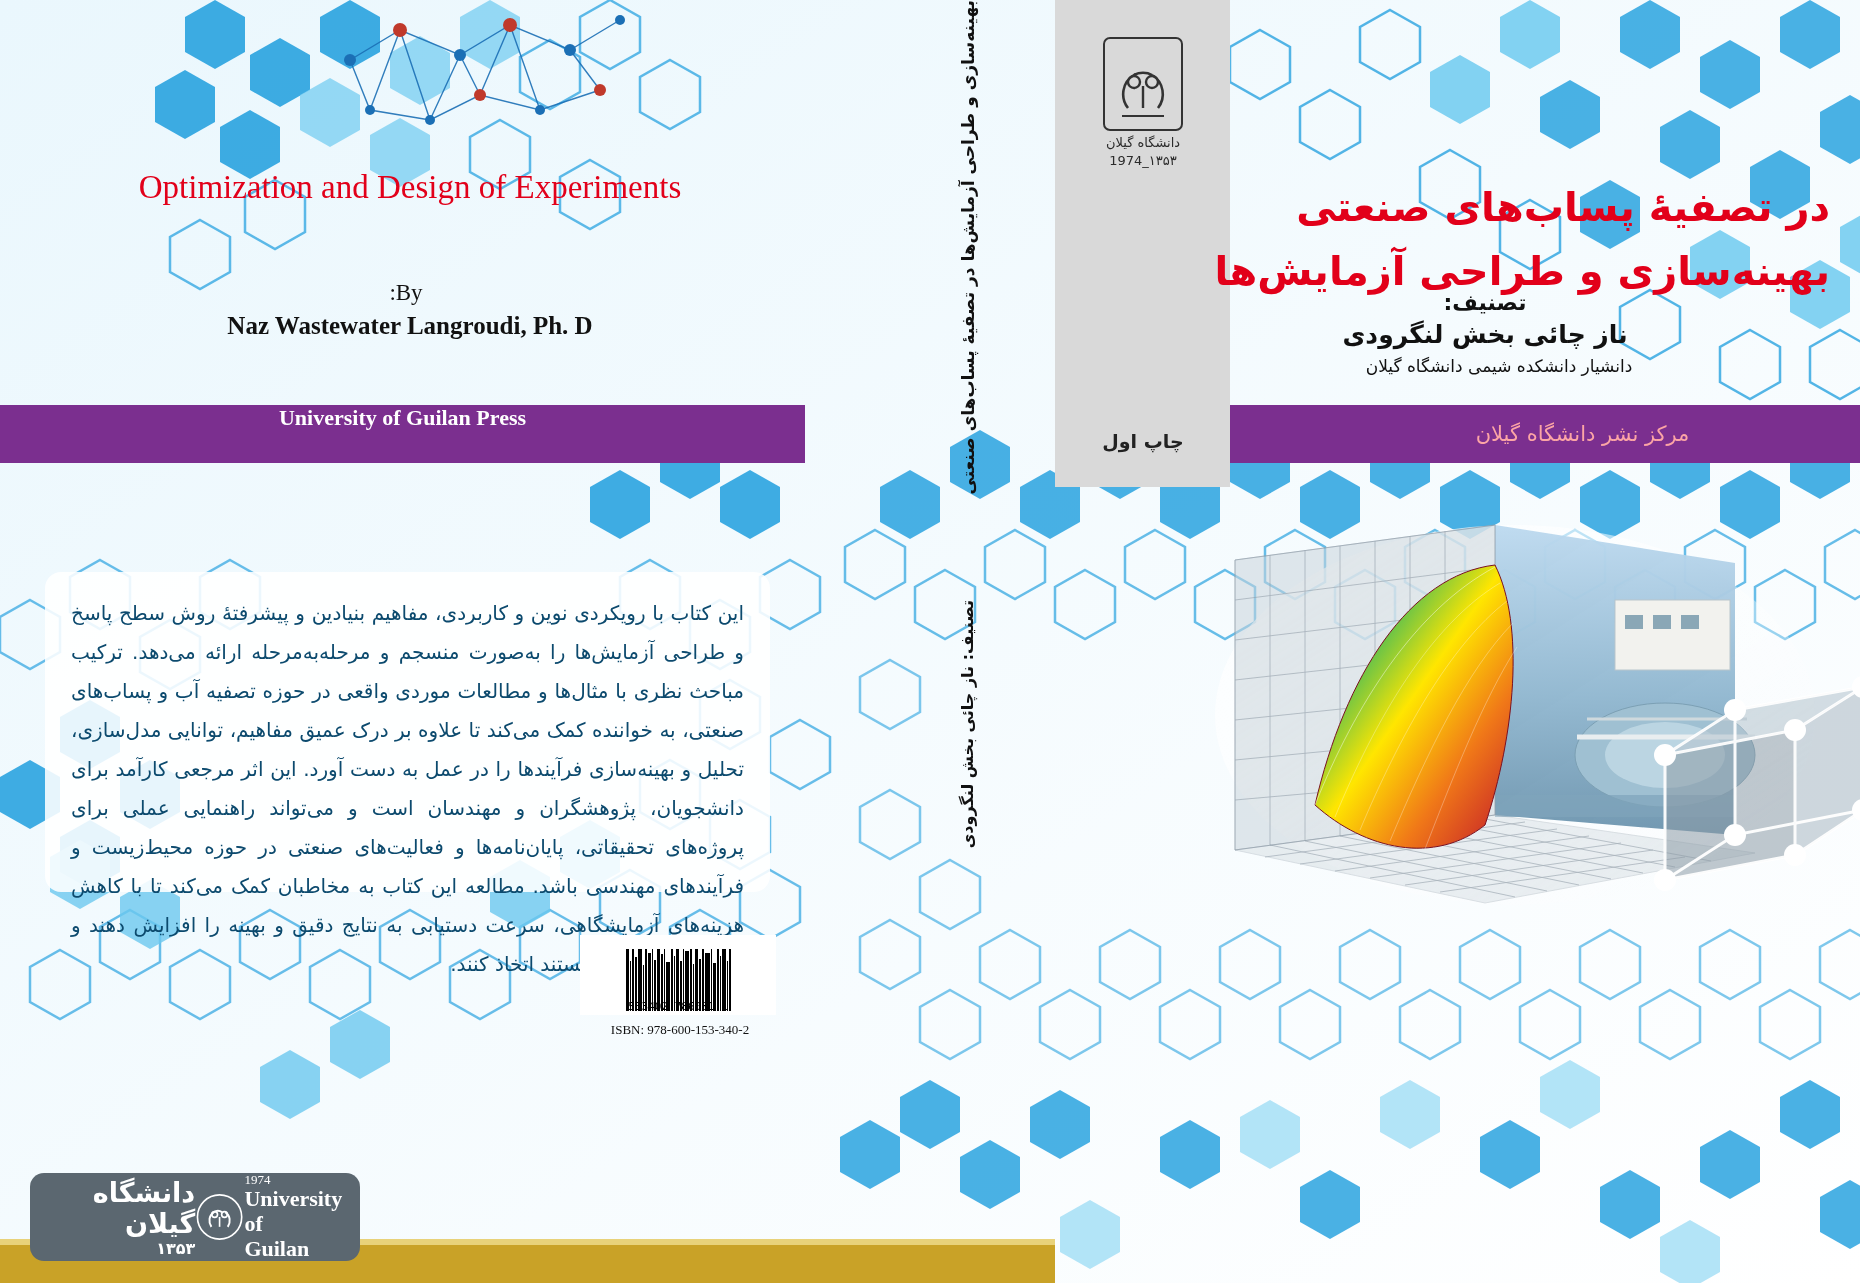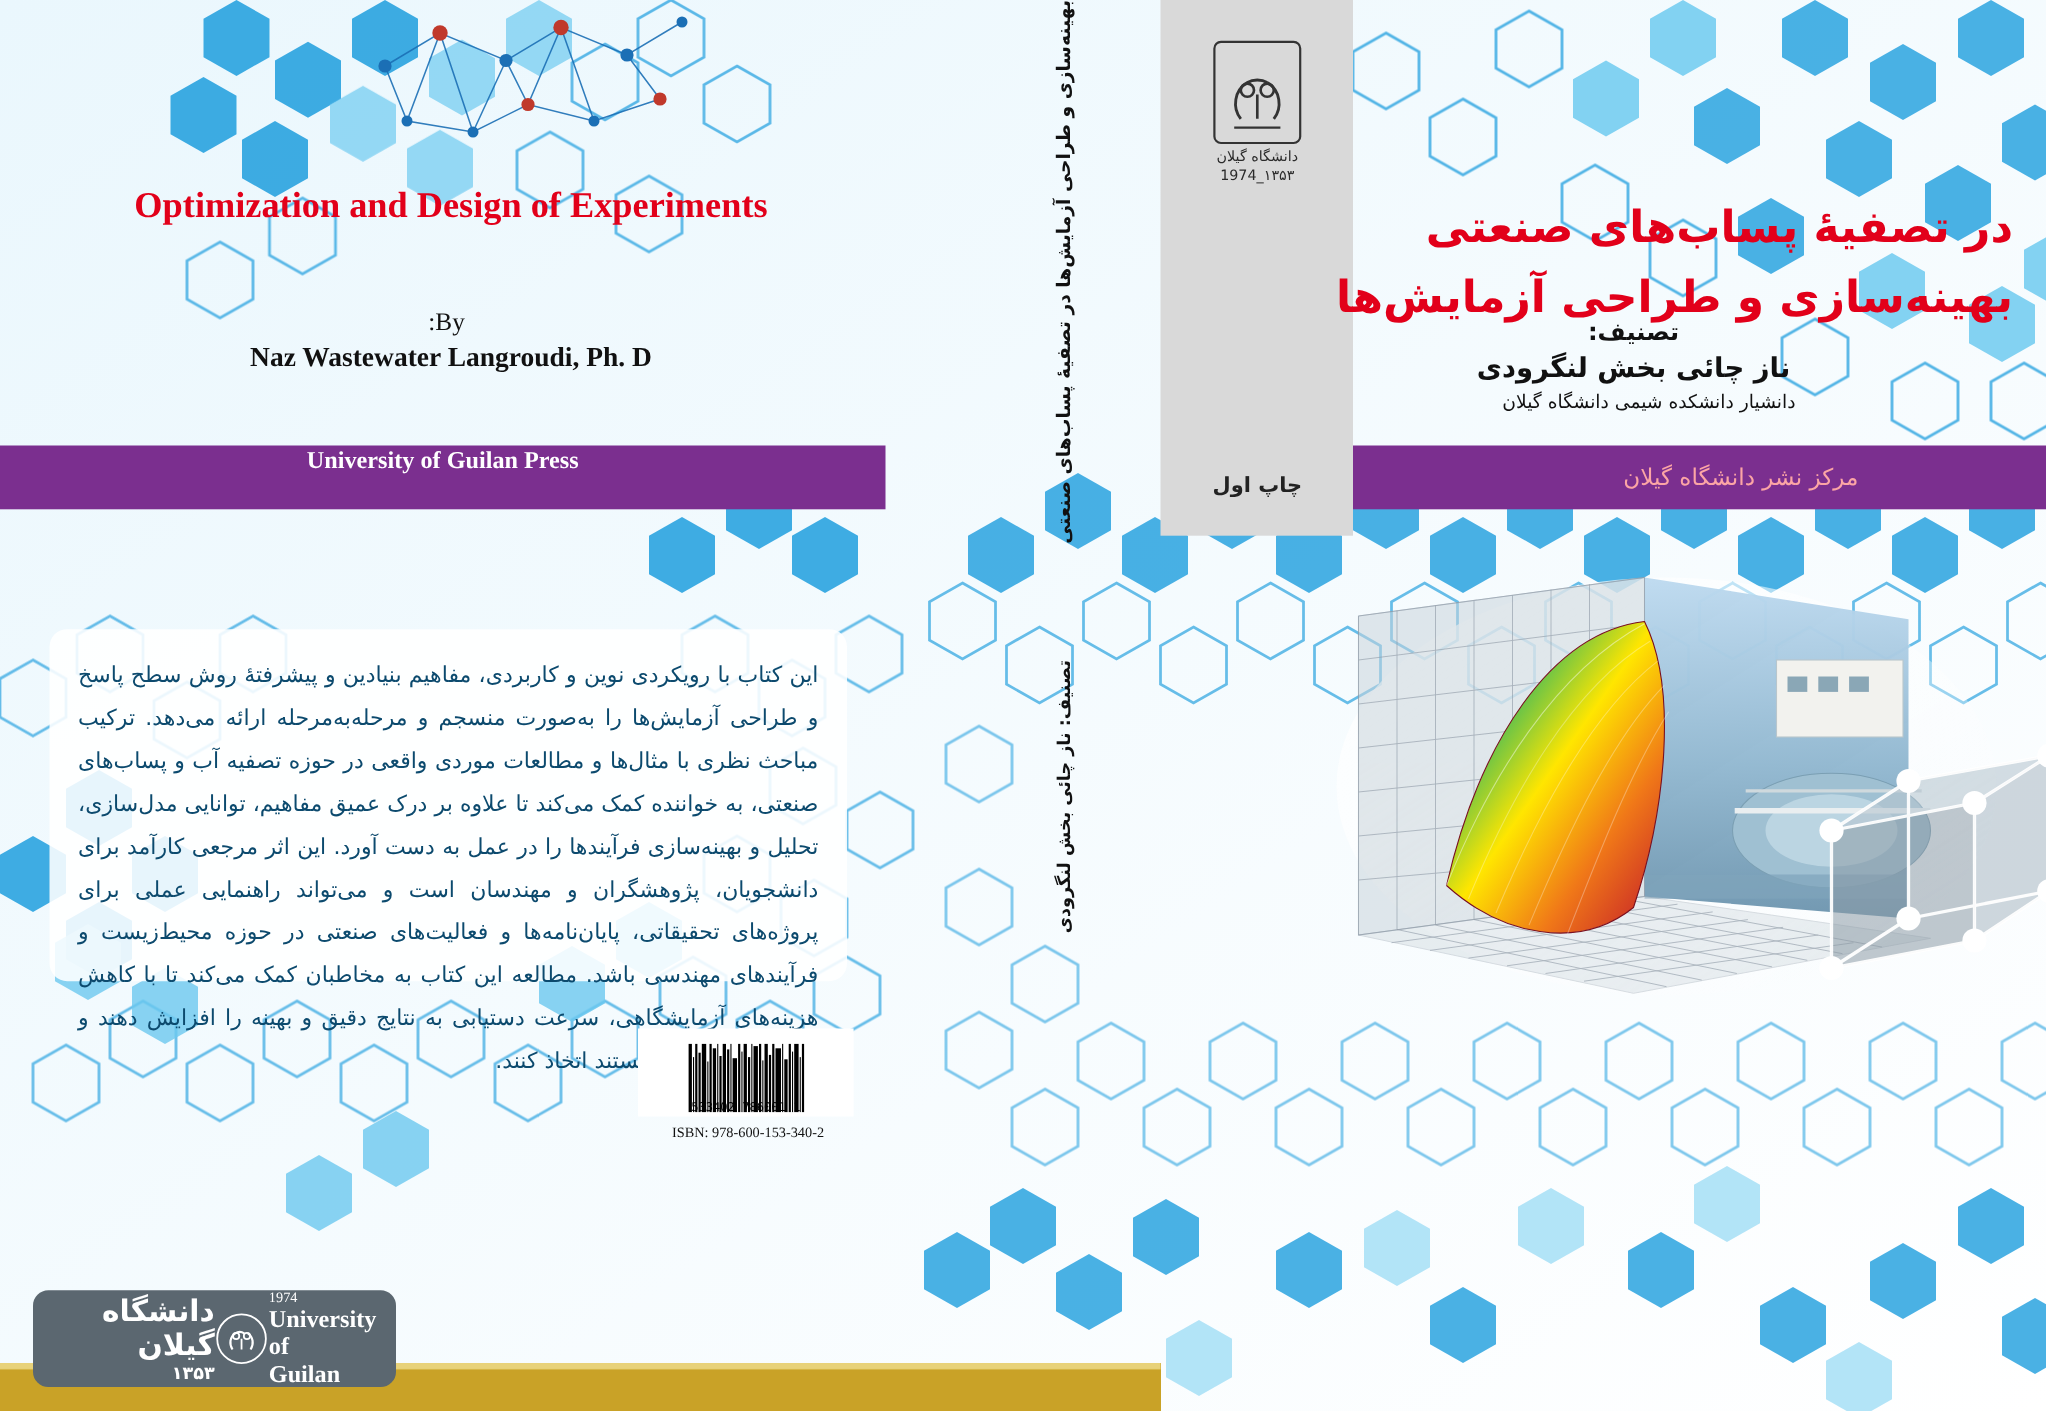--- a/index.html
+++ b/index.html
@@ -40,21 +40,21 @@
              font-size:25px;font-weight:bold;color:#111;}
   .fa-affil{position:absolute;right:16px;top:356px;width:690px;text-align:center;
             font-size:17px;color:#111;}
 
   .purple-bar-front{position:absolute;left:175px;top:405px;width:705px;height:58px;
         background:#7b2f8f;display:flex;align-items:center;justify-content:center;}
   .purple-bar-front span{color:#fca5a5;font-size:21px;font-weight:normal;}
 
   
   .en-title{position:absolute;left:40px;top:165px;width:740px;text-align:center;
-            color:#e2001a;font-weight:bold;font-size:33px;line-height:1.38;
+            color:#e2001a;font-weight:normal;font-size:33px;line-height:1.38;
             font-family:"Liberation Serif","DejaVu Serif",serif;}
   .en-by{position:absolute;left:36px;top:280px;width:740px;text-align:center;
          color:#111;font-size:23px;font-family:"Liberation Serif","DejaVu Serif",serif;}
   .en-author{position:absolute;left:40px;top:312px;width:740px;text-align:center;
              color:#111;font-size:25px;font-weight:bold;
              font-family:"Liberation Serif","DejaVu Serif",serif;}
 
   .purple-bar-back{position:absolute;left:0px;top:405px;width:805px;height:58px;
         background:#7b2f8f;display:flex;align-items:flex-start;justify-content:center;}
   .purple-bar-back span{color:#fff;font-size:22px;font-weight:bold;

